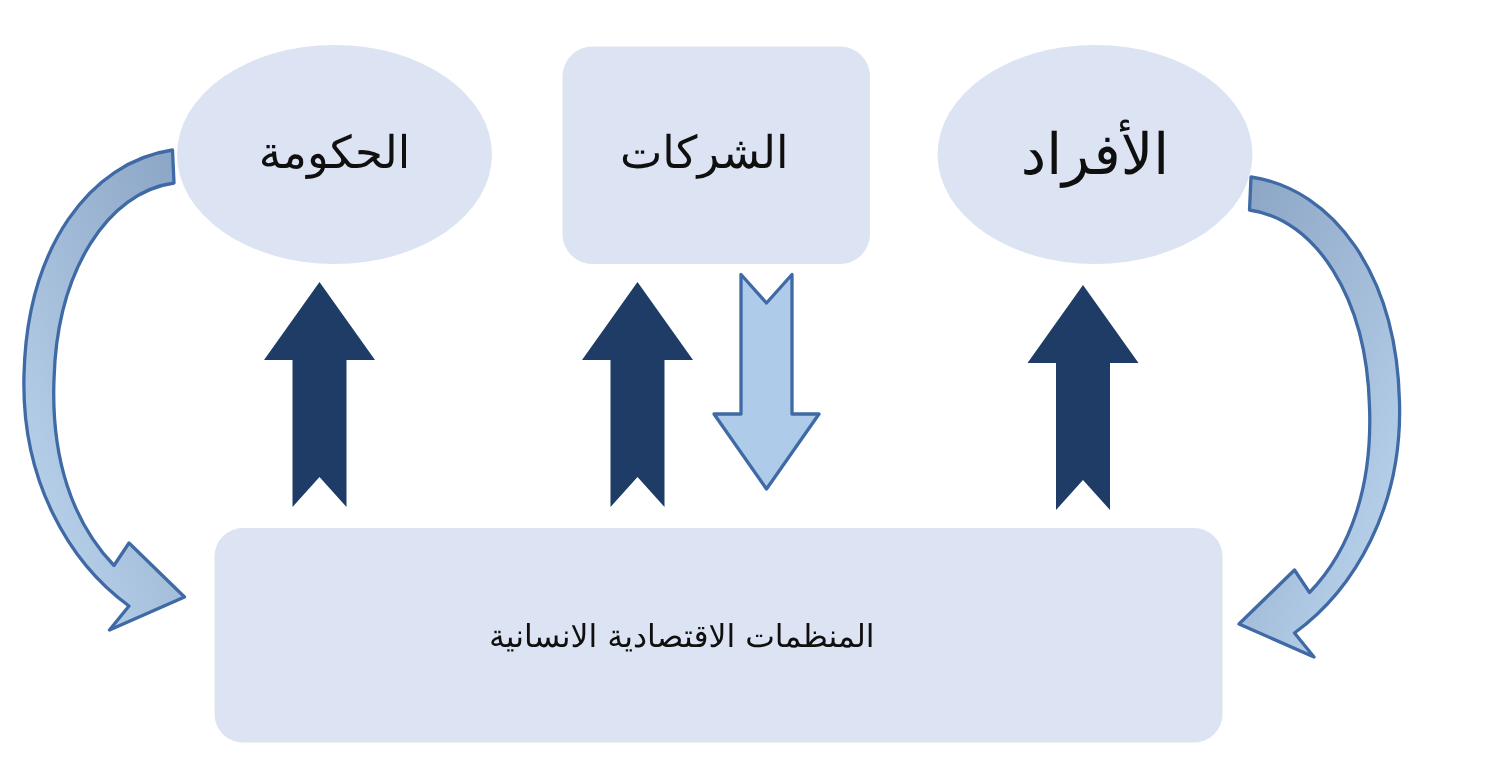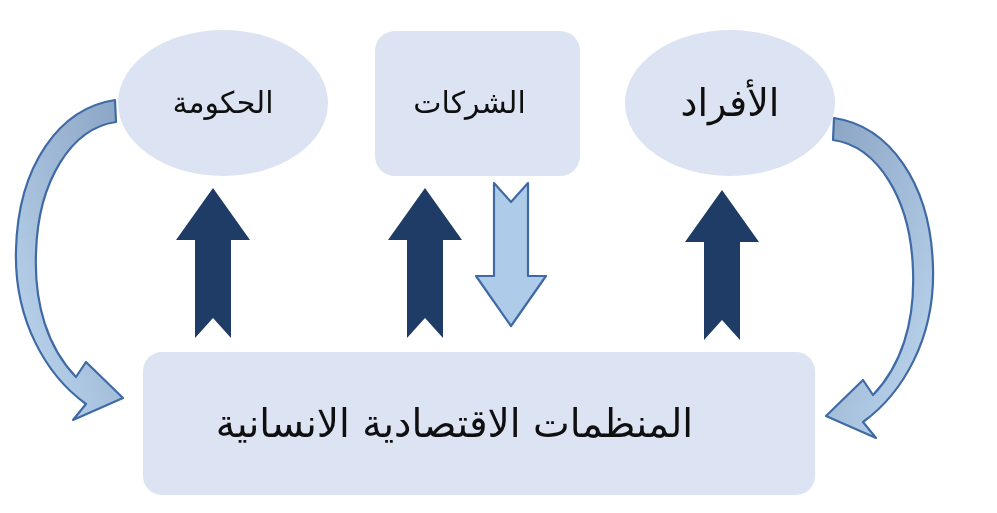--- a/index.html
+++ b/index.html
@@ -60,21 +60,21 @@
     top: 30px;
     width: 210px;
     height: 145px;
     font-size: 38px;
   }
   .label-org {
     left: 143px;
     top: 352px;
     width: 623px;
     height: 143px;
-    font-size: 39px;
+    font-size: 21px;
   }
 </style>
 </head>
 <body>
 
 <div id="diagram-canvas">
 
   <svg id="diagram-svg" viewBox="0 0 997 513" xmlns="http://www.w3.org/2000/svg">
     <defs>
       <linearGradient id="curveGradLeft" x1="1" y1="0" x2="0.15" y2="1">

